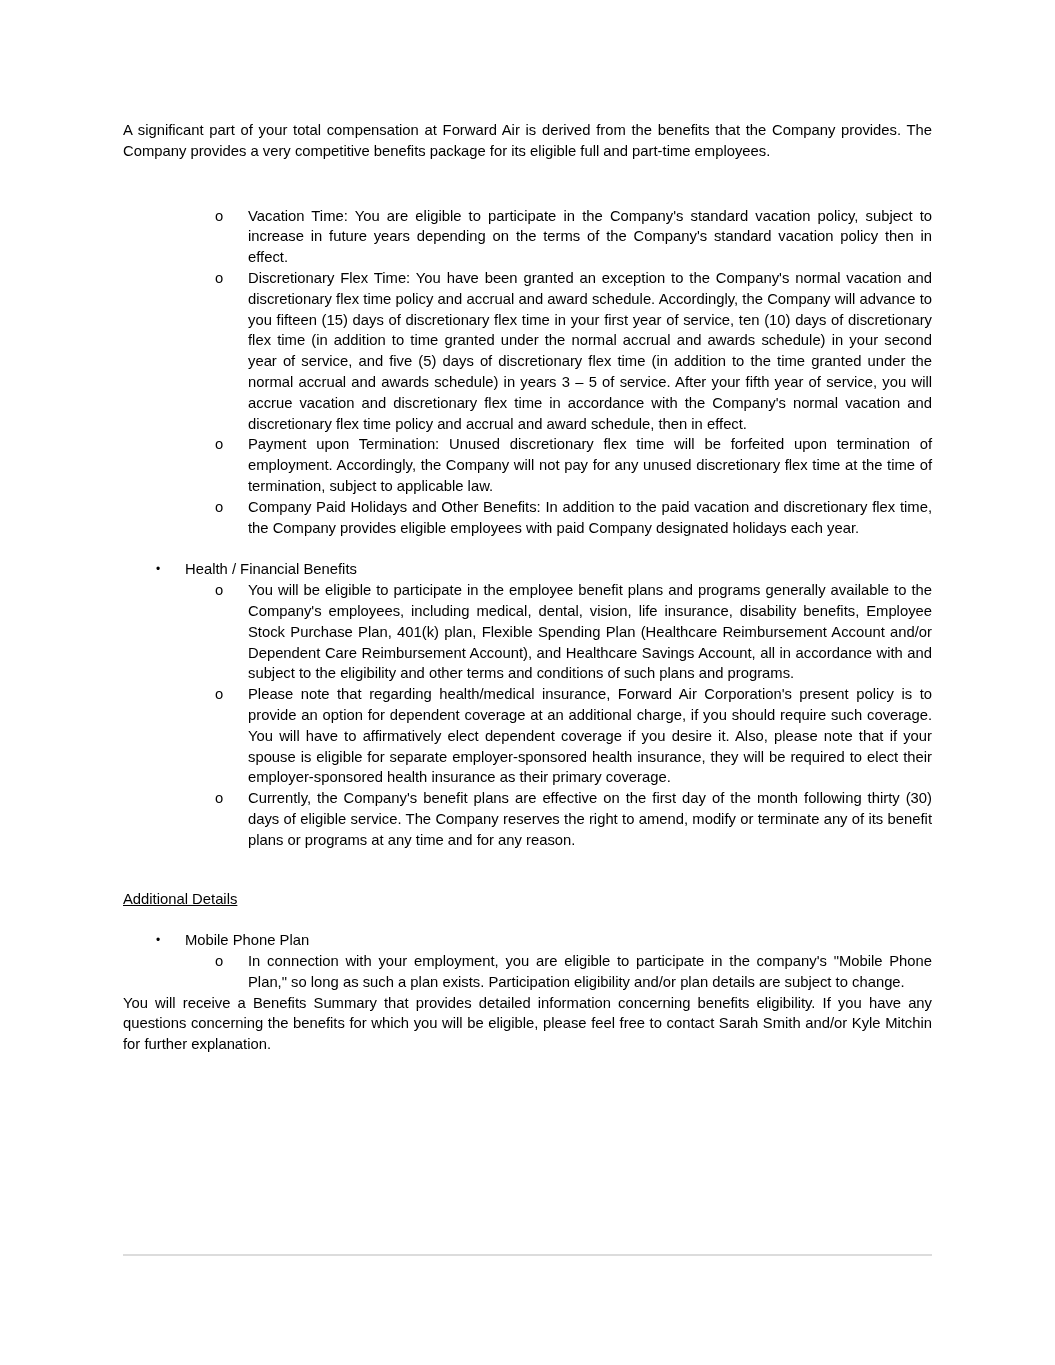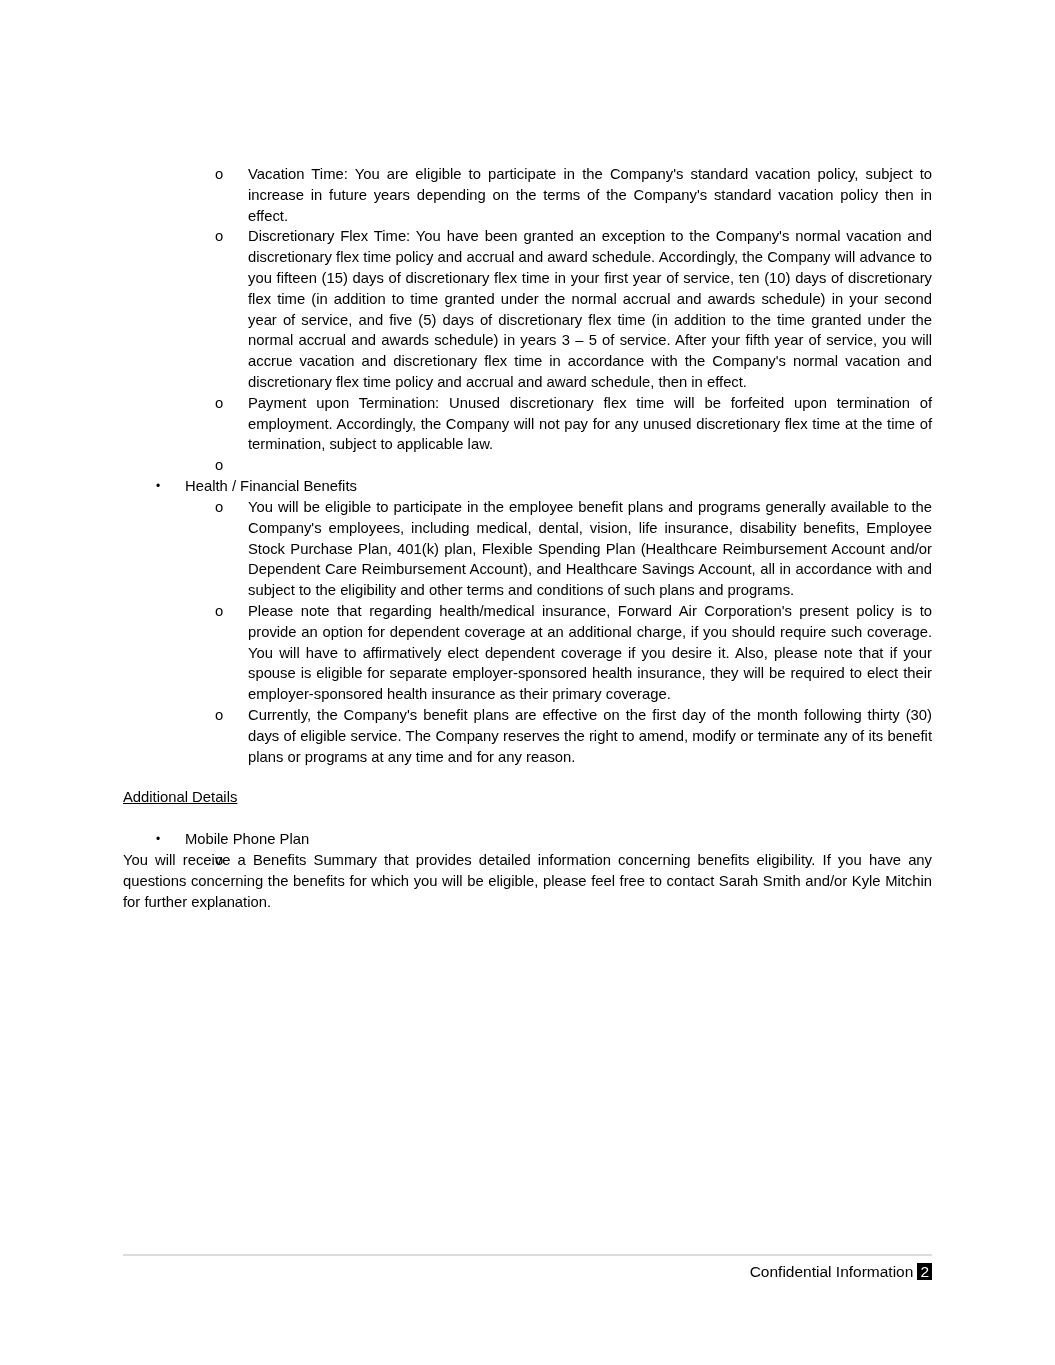--- a/index.html
+++ b/index.html
@@ -58,21 +58,21 @@
     left: 33px;
     top: 0;
     font-size: 12px;
   }
   .heading-underline {
   }
   .gap-above-sm {
     margin-top: 21px;
   }
   .gap-above-md {
-    margin-top: 20px;
+    margin-top: 38px;
   }
   .section-heading {
     text-decoration: underline;
   }
   .footer {
     position: absolute;
     left: 123px;
     right: 123px;
     top: 1254px;
   }
@@ -90,36 +90,38 @@
     color: #ffffff;
     padding: 0 3px;
     margin-left: 4px;
   }
 </style>
 </head>
 <body>
 
 <div class="page">
 
+  <p class="para">A significant part of your total compensation at Forward Air is derived from the benefits that the Company provides. The Company provides a very competitive benefits package for its eligible full and part-time employees.</p>
 
   <ul class="sub-list first-sub-list">
     <li class="sub-item">
       <span class="marker">o</span>
       <span>Vacation Time: You are eligible to participate in the Company's standard vacation policy, subject to increase in future years depending on the terms of the Company's standard vacation policy then in effect.</span>
     </li>
     <li class="sub-item">
       <span class="marker">o</span>
       <span>Discretionary Flex Time: You have been granted an exception to the Company's normal vacation and discretionary flex time policy and accrual and award schedule. Accordingly, the Company will advance to you fifteen (15) days of discretionary flex time in your first year of service, ten (10) days of discretionary flex time (in addition to time granted under the normal accrual and awards schedule) in your second year of service, and five (5) days of discretionary flex time (in addition to the time granted under the normal accrual and awards schedule) in years 3 – 5 of service. After your fifth year of service, you will accrue vacation and discretionary flex time in accordance with the Company's normal vacation and discretionary flex time policy and accrual and award schedule, then in effect.</span>
     </li>
     <li class="sub-item">
       <span class="marker">o</span>
       <span>Payment upon Termination: Unused discretionary flex time will be forfeited upon termination of employment. Accordingly, the Company will not pay for any unused discretionary flex time at the time of termination, subject to applicable law.</span>
     </li>
     <li class="sub-item">
       <span class="marker">o</span>
+      <span>Company Paid Holidays and Other Benefits: In addition to the paid vacation and discretionary flex time, the Company provides eligible employees with paid Company designated holidays each year.</span>
     </li>
   </ul>
 
   <div class="bullet-row gap-above-sm">
     <span class="b-marker">•</span>
     <span class="heading-underline">Health / Financial Benefits</span>
   </div>
 
   <ul class="sub-list">
     <li class="sub-item">
@@ -139,26 +141,24 @@
   <p class="section-heading gap-above-md">Additional Details</p>
 
   <div class="bullet-row gap-above-sm">
     <span class="b-marker">•</span>
     <span class="heading-underline">Mobile Phone Plan</span>
   </div>
 
   <ul class="sub-list">
     <li class="sub-item">
       <span class="marker">o</span>
+      <span>In connection with your employment, you are eligible to participate in the company's "Mobile Phone Plan," so long as such a plan exists. Participation eligibility and/or plan details are subject to change.</span>
     </li>
   </ul>
 
   <p class="para">You will receive a Benefits Summary that provides detailed information concerning benefits eligibility. If you have any questions concerning the benefits for which you will be eligible, please feel free to contact Sarah Smith and/or Kyle Mitchin for further explanation.</p>
 
 
   <div class="footer">
     <hr class="footer-rule">
-    <div class="footer-text">
-      <span>Confidential Information</span><span class="page-num">2</span>
-    </div>
   </div>
 
 </div>
 
 </body></html>

